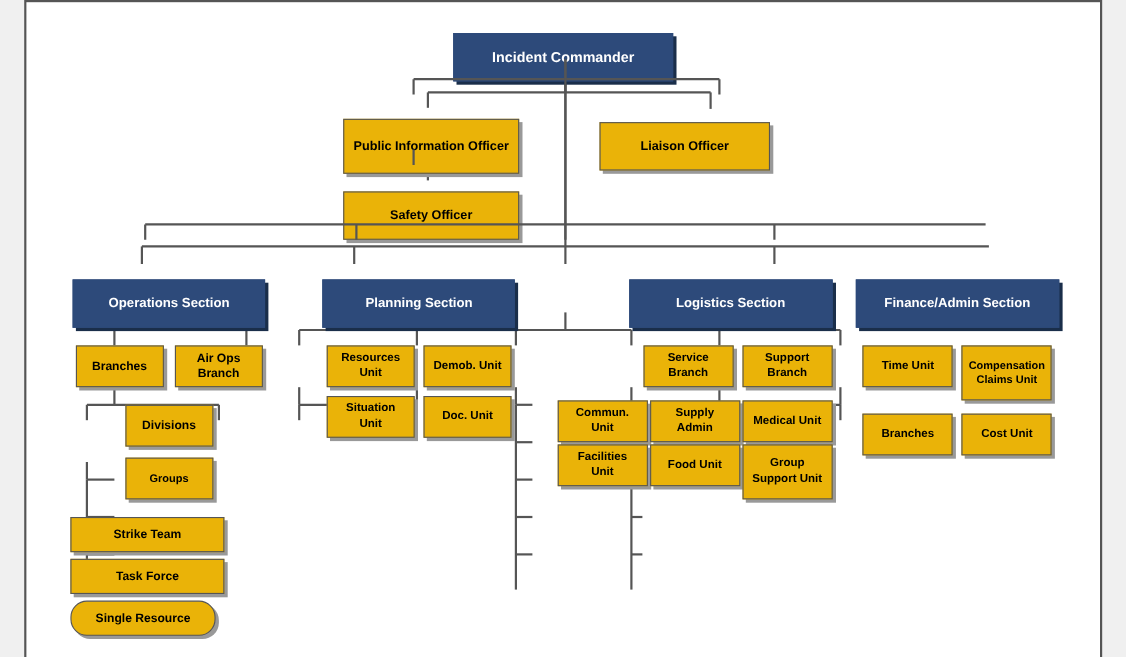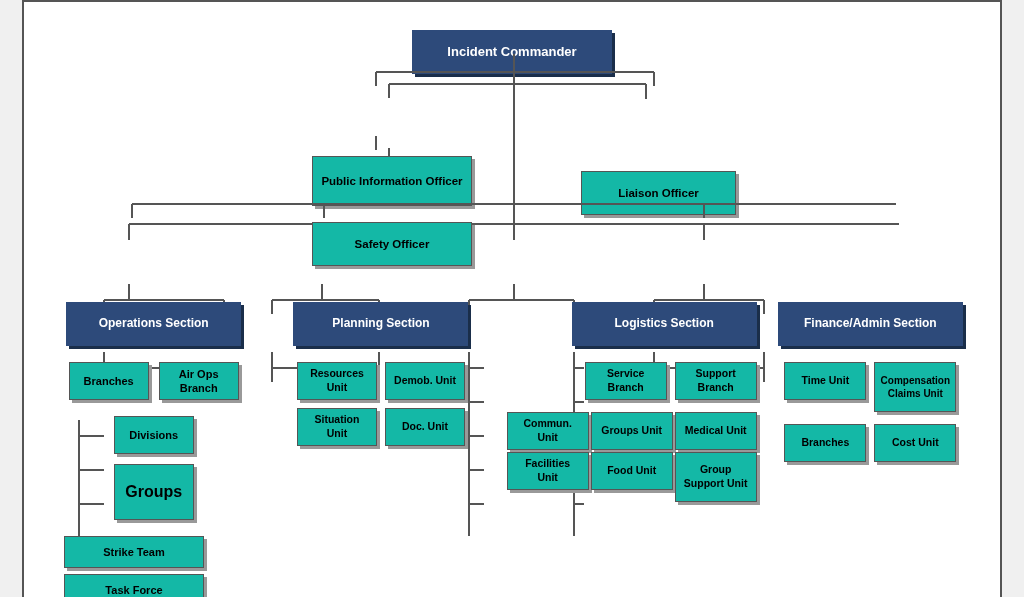--- a/index.html
+++ b/index.html
@@ -22,21 +22,21 @@
     .node {
       border: 1.5px solid #555;
       text-align: center;
       font-size: 11.5px;
       font-weight: 600;
       padding: 6px 8px;
       display: flex;
       align-items: center;
       justify-content: center;
       line-height: 1.3;
-      background: #14b8a6;
+      background: #eab308;
     }
     .node-dark {
       background: #2d4a7a;
       color: white;
       border: 1.5px solid #2d4a7a;
     }
     
     .node-shadow {
       position: relative;
       box-shadow: 3px 3px 0 #999;
@@ -156,48 +156,48 @@
     <line x1="630" y1="298" x2="630" y2="312" stroke="#555" stroke-width="2"></line>
     <line x1="740" y1="298" x2="740" y2="312" stroke="#555" stroke-width="2"></line>
 
     <line x1="630" y1="350" x2="630" y2="366" stroke="#555" stroke-width="2"></line>
     <line x1="630" y1="366" x2="740" y2="366" stroke="#555" stroke-width="2"></line>
     <line x1="740" y1="350" x2="740" y2="366" stroke="#555" stroke-width="2"></line>
     <line x1="630" y1="366" x2="630" y2="380" stroke="#555" stroke-width="2"></line>
     <line x1="740" y1="366" x2="740" y2="380" stroke="#555" stroke-width="2"></line>
   </svg>
 
-  <div style="display:flex;flex-direction:column;align-items:center;position:relative;gap:48px;">
+  <div style="display:flex;flex-direction:column;align-items:center;position:relative;">
     <div class="node node-dark node-dark-shadow incident-commander" style="width:200px;height:44px;font-size:13px;margin-top:8px;">Incident  Commander</div>
 
     <div style="position:relative;width:100%;height:180px;margin-top:0;">
 
       <div class="node node-shadow staff-box" style="position:absolute;left:272px;top:34px;width:160px;height:50px;font-size:11.5px;">Public  Information  Officer</div>
 
       <div class="node node-shadow staff-box" style="position:absolute;left:272px;top:100px;width:160px;height:44px;font-size:11.5px;">Safety  Officer</div>
 
-      <div class="node node-shadow liaison-box" style="position:absolute;left:505px;top:49px;width:155px;height:44px;font-size:11.5px;margin-left:36px;">Liaison  Officer</div>
+      <div class="node node-shadow liaison-box" style="position:absolute;left:505px;top:37px;width:155px;height:44px;font-size:11.5px;">Liaison  Officer</div>
     </div>
   </div>
 
   <div style="display:flex;flex-direction:row;justify-content:space-around;align-items:flex-start;width:100%;margin-top:0;position:relative;">
 
     <div style="display:flex;flex-direction:column;align-items:center;flex:1;">
       <div class="node node-dark node-dark-shadow sec-header" style="width:175px;height:44px;font-size:12px;">Operations  Section</div>
 
       <div style="height:16px;"></div>
       <div style="display:flex;flex-direction:row;gap:10px;">
         <div class="node node-shadow ops-item" style="width:80px;height:38px;font-size:11px;">Branches</div>
         <div class="node node-shadow ops-item" style="width:80px;height:38px;font-size:11px;">Air Ops  Branch</div>
       </div>
 
       <div style="height:16px;"></div>
       <div style="display:flex;flex-direction:column;gap:10px;">
         <div class="node node-shadow ops-item" style="width:80px;height:38px;font-size:11px;">Divisions</div>
-        <div class="node node-shadow ops-item" style="width:80px;height:56px;font-size:16px;">Groups</div>
+        <div class="node node-shadow ops-item" style="width:80px;height:38px;font-size:10px;">Groups</div>
       </div>
 
       <div style="height:16px;"></div>
       <div style="display:flex;flex-direction:column;gap:6px;padding-left:14px;align-self:flex-start;margin-left:10px;">
         <div class="node node-shadow" style="width:140px;height:32px;font-size:11px;">Strike  Team</div>
         <div class="node node-shadow" style="width:140px;height:32px;font-size:11px;">Task  Force</div>
         <div class="node node-shadow" style="width:132px;height:32px;font-size:11px;border-radius:15px;">Single  Resource</div>
       </div>
     </div>
 
@@ -217,21 +217,21 @@
       <div style="height:16px;"></div>
 
       <div style="display:flex;flex-direction:row;gap:8px;">
         <div class="node node-shadow" style="width:82px;height:38px;font-size:10.5px;">Service  Branch</div>
         <div class="node node-shadow" style="width:82px;height:38px;font-size:10.5px;">Support  Branch</div>
       </div>
       <div style="height:12px;"></div>
 
       <div style="display:grid;grid-template-columns:1fr 1fr 1fr;gap:2px;padding-left:12px;">
         <div class="node node-shadow" style="width:82px;height:38px;font-size:10.5px;">Commun.  Unit</div>
-        <div class="node node-shadow" style="width:82px;height:38px;font-size:10.5px;">Groups Unit</div>
+        <div class="node node-shadow" style="width:82px;height:38px;font-size:10.5px;">Supply Admin</div>
         <div class="node node-shadow" style="width:82px;height:38px;font-size:10.5px;">Medical  Unit</div>
         <div class="node node-shadow" style="width:82px;height:38px;font-size:10.5px;">Facilities  Unit</div>
         <div class="node node-shadow" style="width:82px;height:38px;font-size:10.5px;">Food Unit</div>
         <div class="node node-shadow" style="width:82px;height:50px;font-size:10.5px;">Group  Support  Unit</div>
       </div>
     </div>
 
     <div style="display:flex;flex-direction:column;align-items:center;flex:1;">
       <div class="node node-dark node-dark-shadow sec-header" style="width:185px;height:44px;font-size:12px;">Finance/Admin Section</div>
       <div style="height:16px;"></div>

